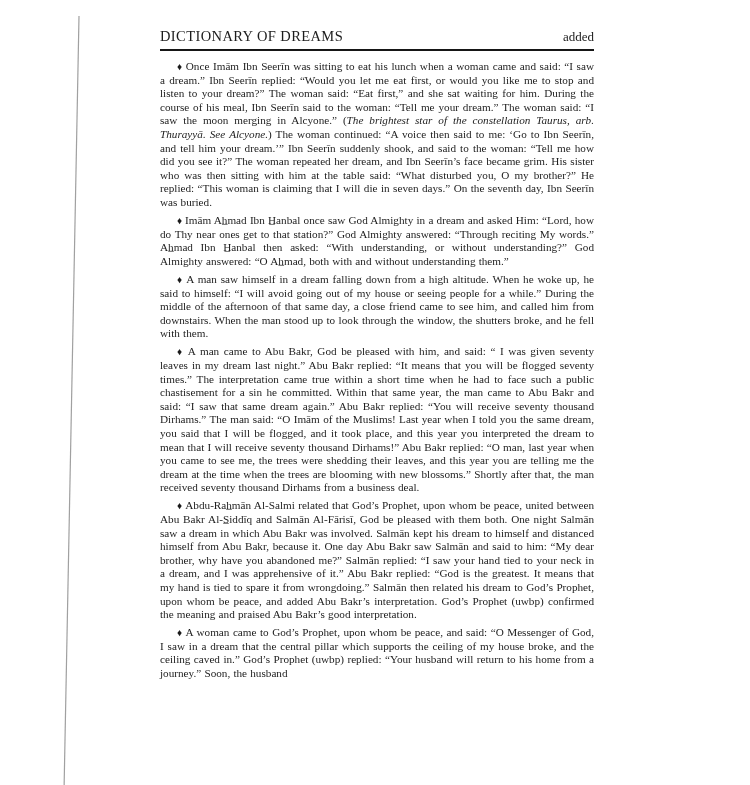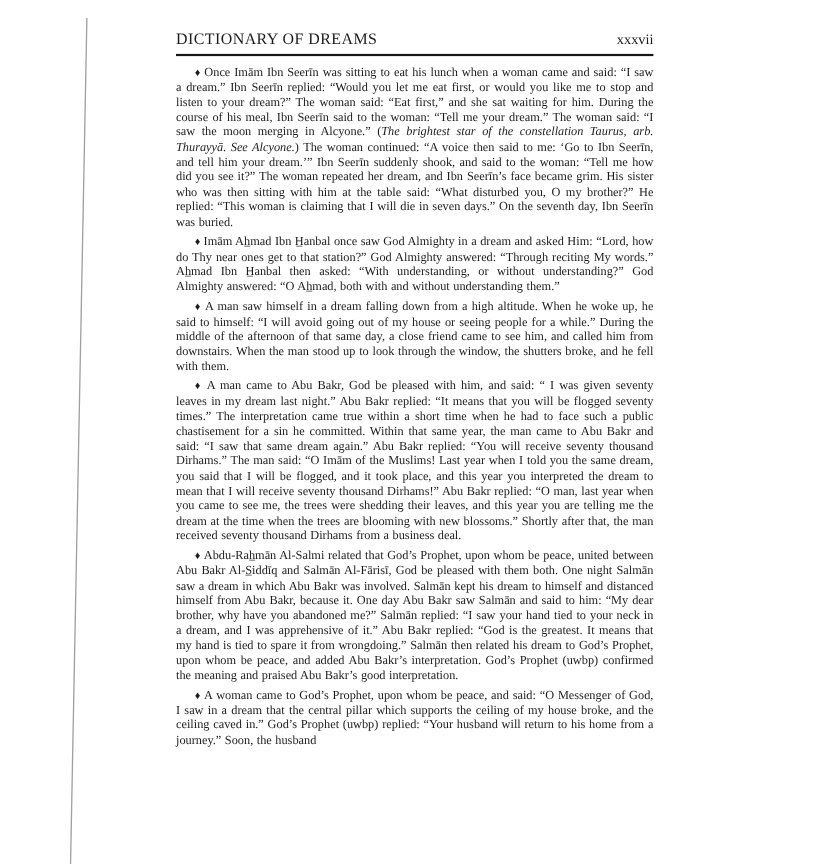--- a/index.html
+++ b/index.html
@@ -71,21 +71,21 @@
 
   <svg class="scan-artifacts" width="750" height="785" viewBox="0 0 750 785">
     <line x1="79" y1="0" x2="64" y2="776" stroke="#a0a0a0" stroke-width="1.2"></line>
     <line x1="64" y1="776.5" x2="345" y2="780.5" stroke="#5a5a5a" stroke-width="2"></line>
   </svg>
 
   <div class="content">
 
     <div class="running-header">
       <span class="header-title">DICTIONARY OF DREAMS</span>
-      <span class="folio">xxxvii</span>
+      <span class="folio">added</span>
     </div>
 
     <div class="header-rule"></div>
 
     <div class="body-text" id="body-text">
         <p><span class="bullet">♦ </span><span>Once Imām Ibn Seerīn was sitting to eat his lunch when a woman came and said: “I saw a dream.” Ibn Seerīn replied: “Would you let me eat first, or would you like me to stop and listen to your dream?” The woman said: “Eat first,” and she sat waiting for him. During the course of his meal, Ibn Seerīn said to the woman: “Tell me your dream.” The woman said: “I saw the moon merging in Alcyone.” (</span><i>The brightest star of the constellation Taurus, arb. Thurayyā. See Alcyone.</i><span>) The woman continued: “A voice then said to me: ‘Go to Ibn Seerīn, and tell him your dream.’” Ibn Seerīn suddenly shook, and said to the woman: “Tell me how did you see it?” The woman repeated her dream, and Ibn Seerīn’s face became grim. His sister who was then sitting with him at the table said: “What disturbed you, O my brother?” He replied: “This woman is claiming that I will die in seven days.” On the seventh day, Ibn Seerīn was buried.</span></p>
         <p><span class="bullet">♦ </span><span>Imām Ah̲mad Ibn H̲anbal once saw God Almighty in a dream and asked Him: “Lord, how do Thy near ones get to that station?” God Almighty answered: “Through reciting My words.” Ah̲mad Ibn H̲anbal then asked: “With understanding, or without understanding?” God Almighty answered: “O Ah̲mad, both with and without understanding them.”</span></p>
         <p><span class="bullet">♦ </span><span>A man saw himself in a dream falling down from a high altitude. When he woke up, he said to himself: “I will avoid going out of my house or seeing people for a while.” During the middle of the afternoon of that same day, a close friend came to see him, and called him from downstairs. When the man stood up to look through the window, the shutters broke, and he fell with them.</span></p>
         <p><span class="bullet">♦ </span><span>A man came to Abu Bakr, God be pleased with him, and said: “ I was given seventy leaves in my dream last night.” Abu Bakr replied: “It means that you will be flogged seventy times.” The interpretation came true within a short time when he had to face such a public chastisement for a sin he committed. Within that same year, the man came to Abu Bakr and said: “I saw that same dream again.” Abu Bakr replied: “You will receive seventy thousand Dirhams.” The man said: “O Imām of the Muslims! Last year when I told you the same dream, you said that I will be flogged, and it took place, and this year you interpreted the dream to mean that I will receive seventy thousand Dirhams!” Abu Bakr replied: “O man, last year when you came to see me, the trees were shedding their leaves, and this year you are telling me the dream at the time when the trees are blooming with new blossoms.” Shortly after that, the man received seventy thousand Dirhams from a business deal.</span></p>
         <p><span class="bullet">♦ </span><span>Abdu-Rah̲mān Al-Salmi related that God’s Prophet, upon whom be peace, united between Abu Bakr Al-S̲iddīq and Salmān Al-Fārisī, God be pleased with them both. One night Salmān saw a dream in which Abu Bakr was involved. Salmān kept his dream to himself and distanced himself from Abu Bakr, because it. One day Abu Bakr saw Salmān and said to him: “My dear brother, why have you abandoned me?” Salmān replied: “I saw your hand tied to your neck in a dream, and I was apprehensive of it.” Abu Bakr replied: “God is the greatest. It means that my hand is tied to spare it from wrongdoing.” Salmān then related his dream to God’s Prophet, upon whom be peace, and added Abu Bakr’s interpretation. God’s Prophet (uwbp) confirmed the meaning and praised Abu Bakr’s good interpretation.</span></p>

